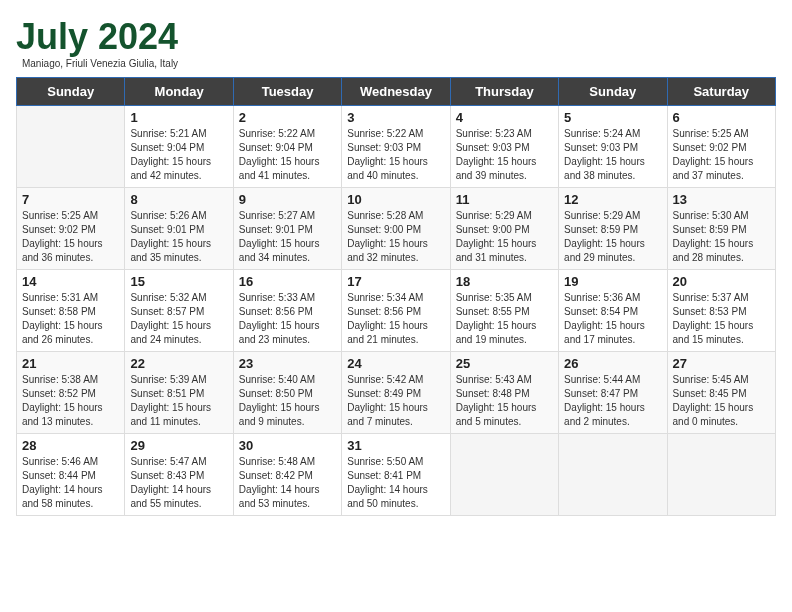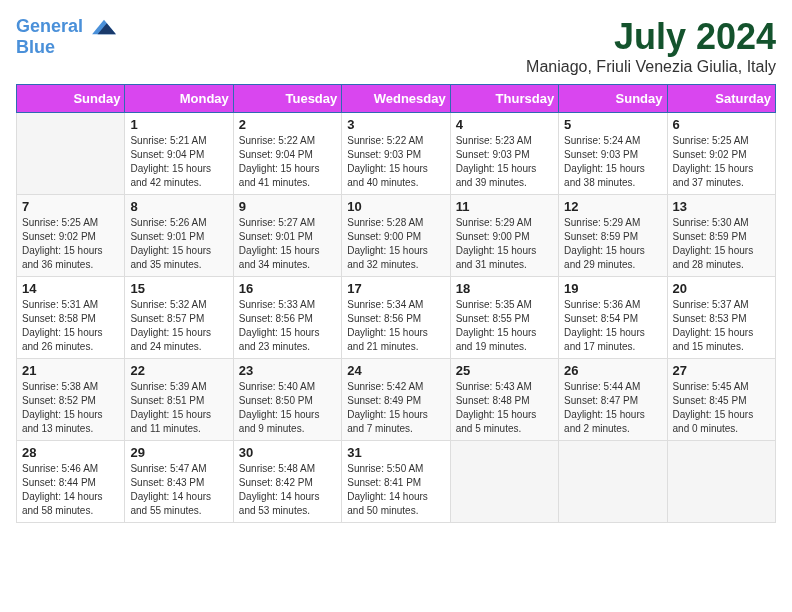--- a/index.html
+++ b/index.html
@@ -36,33 +36,33 @@
     }
     .title-area {
       text-align: right;
     }
     .month-title {
       font-size: 36px;
       color: #14532d;
       font-weight: bold;
     }
     .location-title {
-      font-size: 16px;
+      font-size: 10px;
       color: #333;
     }
     table {
       width: 100%;
       border-collapse: collapse;
       font-size: 11px;
     }
     thead tr th {
-      background-color: #d946ef;
+      background-color: #404040;
       color: #fff;
       padding: 6px 4px;
-      text-align: right;
+      text-align: center;
       font-size: 13px;
       font-weight: bold;
       border: 1px solid #2f6ab3;
     }
     tbody tr {
       border-bottom: 1px solid #ccc;
     }
     tbody tr td {
       vertical-align: top;
       padding: 4px 5px;
@@ -89,32 +89,20 @@
       background: #f9f9f9;
     }
     .empty-cell {
       background: #f5f5f5 !important;
     }
   </style>
 </head>
 <body>
 
 <div class="header-section">
-  <div class="logo">
-    <div>
-      <div class="logo-text">
-        <span>General</span>
-        <svg class="logo-icon" viewBox="0 0 30 24" fill="none" xmlns="http://www.w3.org/2000/svg" style="display:inline-block;vertical-align:middle;width:28px;height:22px;">
-          <polygon points="2,20 15,4 28,20" fill="#4a90d9"></polygon>
-          <polygon points="8,20 18,8 28,20" fill="#1a3a6b"></polygon>
-        </svg>
-        <br><span style="color:#4a90d9;">Blue</span>
-      </div>
-    </div>
-  </div>
   <div class="title-area">
     <div class="month-title">July 2024</div>
     <div class="location-title">Maniago, Friuli Venezia Giulia, Italy</div>
   </div>
 </div>
 
 <table>
   <thead>
     <tr>
     <th>Sunday</th>

